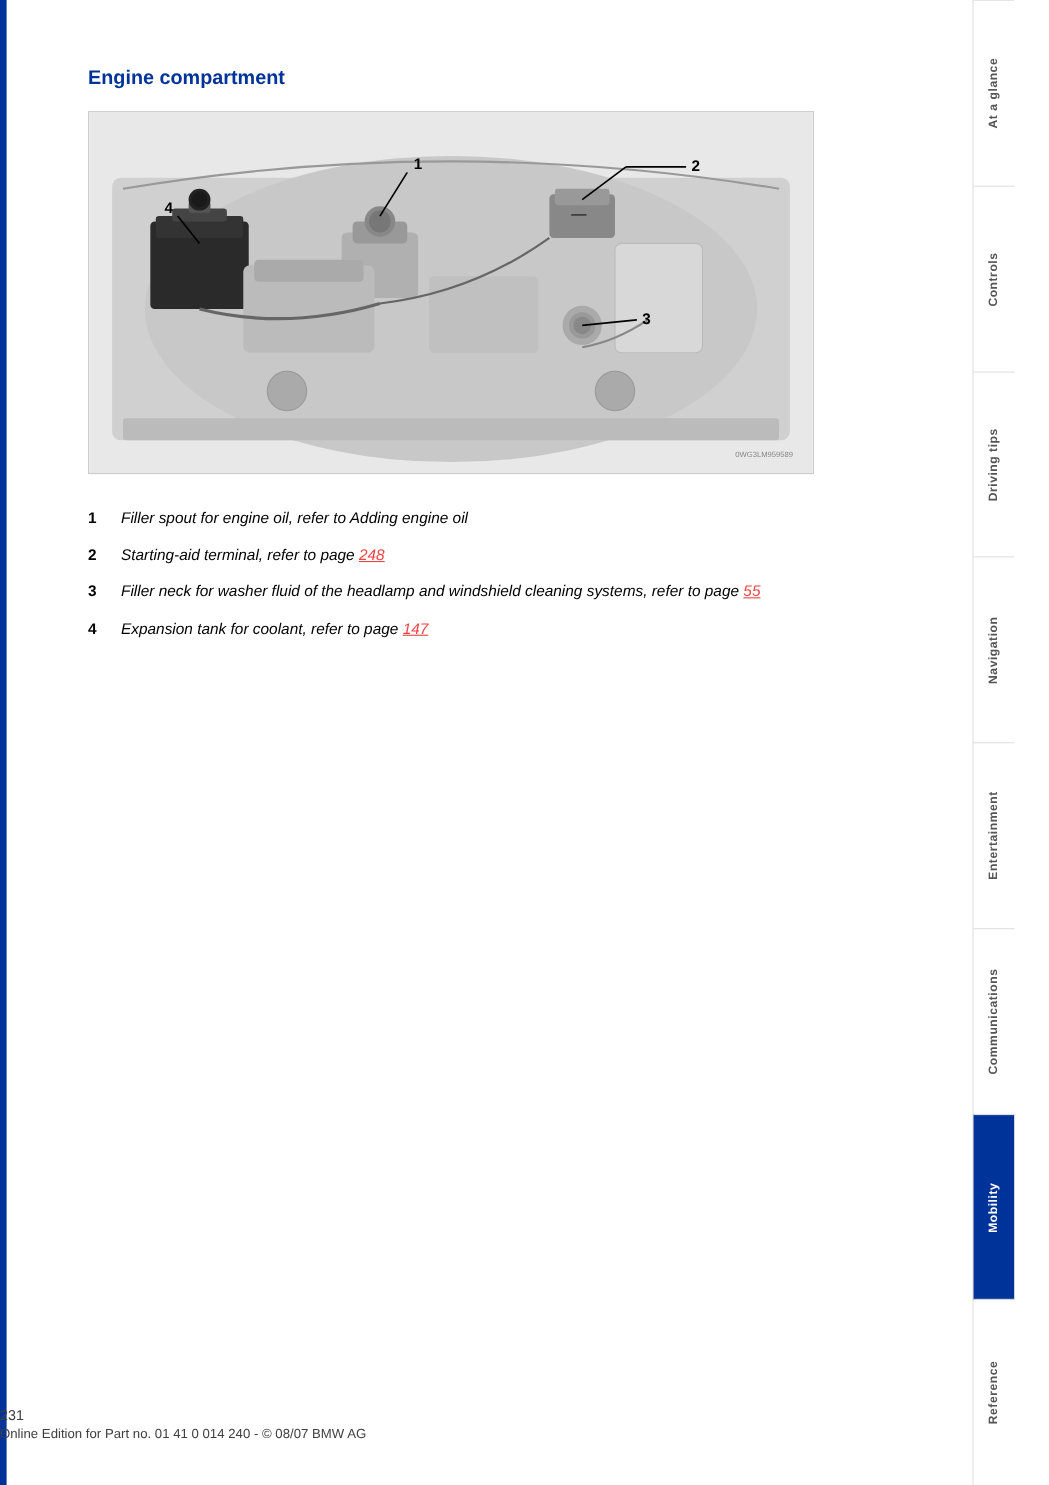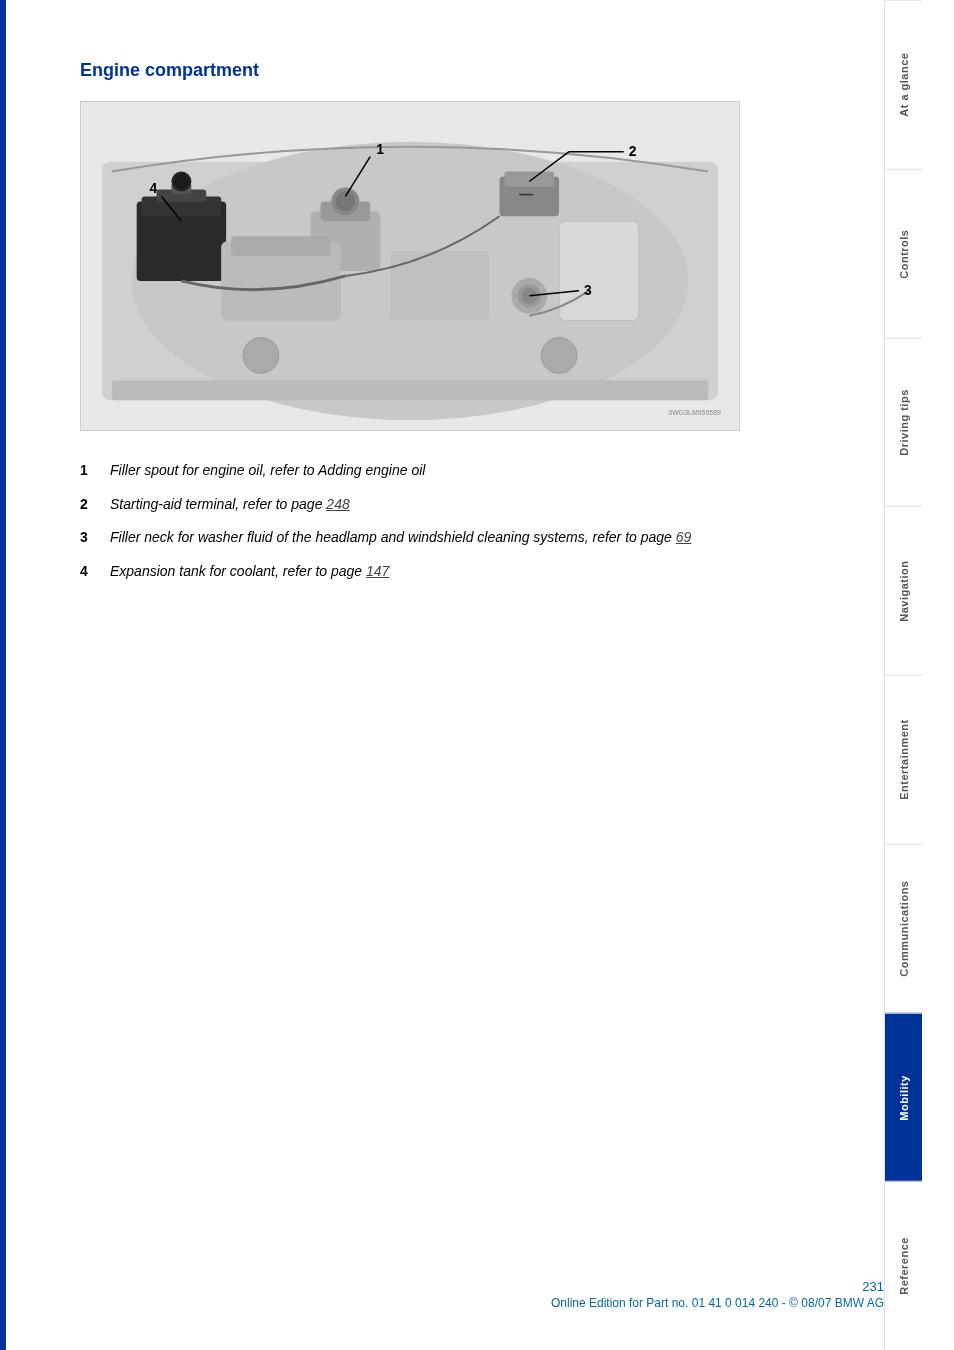--- a/index.html
+++ b/index.html
@@ -68,31 +68,31 @@
       min-width: 30px;
       font-size: 14px;
     }
 
     .item-text {
       flex: 1;
       font-style: italic;
     }
 
     .link-text {
-      color: #404040;
+      color: #ef4444;
     }
 
     .footer-text {
       position: absolute;
       bottom: 40px;
       left: 0;
       right: 0;
-      text-align: right;
+      text-align: left;
       font-size: 12px;
-      color: #0369a1;
+      color: #404040;
     }
 
     .page-number {
       display: block;
       font-size: 13px;
       margin-bottom: 2px;
     }
 
     
     .right-sidebar {
@@ -227,21 +227,21 @@
         <span class="item-text">Filler spout for engine oil, refer to Adding engine oil</span>
       </li>
 
       <li>
         <span class="item-number">2</span>
         <span class="item-text">Starting-aid terminal, refer to page <a class="link-text" href="#">248</a></span>
       </li>
 
       <li>
         <span class="item-number">3</span>
-        <span class="item-text">Filler neck for washer fluid of the headlamp and windshield cleaning systems, refer to page <a class="link-text" href="#">69</a></span>
+        <span class="item-text">Filler neck for washer fluid of the headlamp and windshield cleaning systems, refer to page <a class="link-text" href="#">55</a></span>
       </li>
 
       <li>
         <span class="item-number">4</span>
         <span class="item-text">Expansion tank for coolant, refer to page <a class="link-text" href="#">147</a></span>
       </li>
 
     </ul>
 
     <div class="footer-text">

